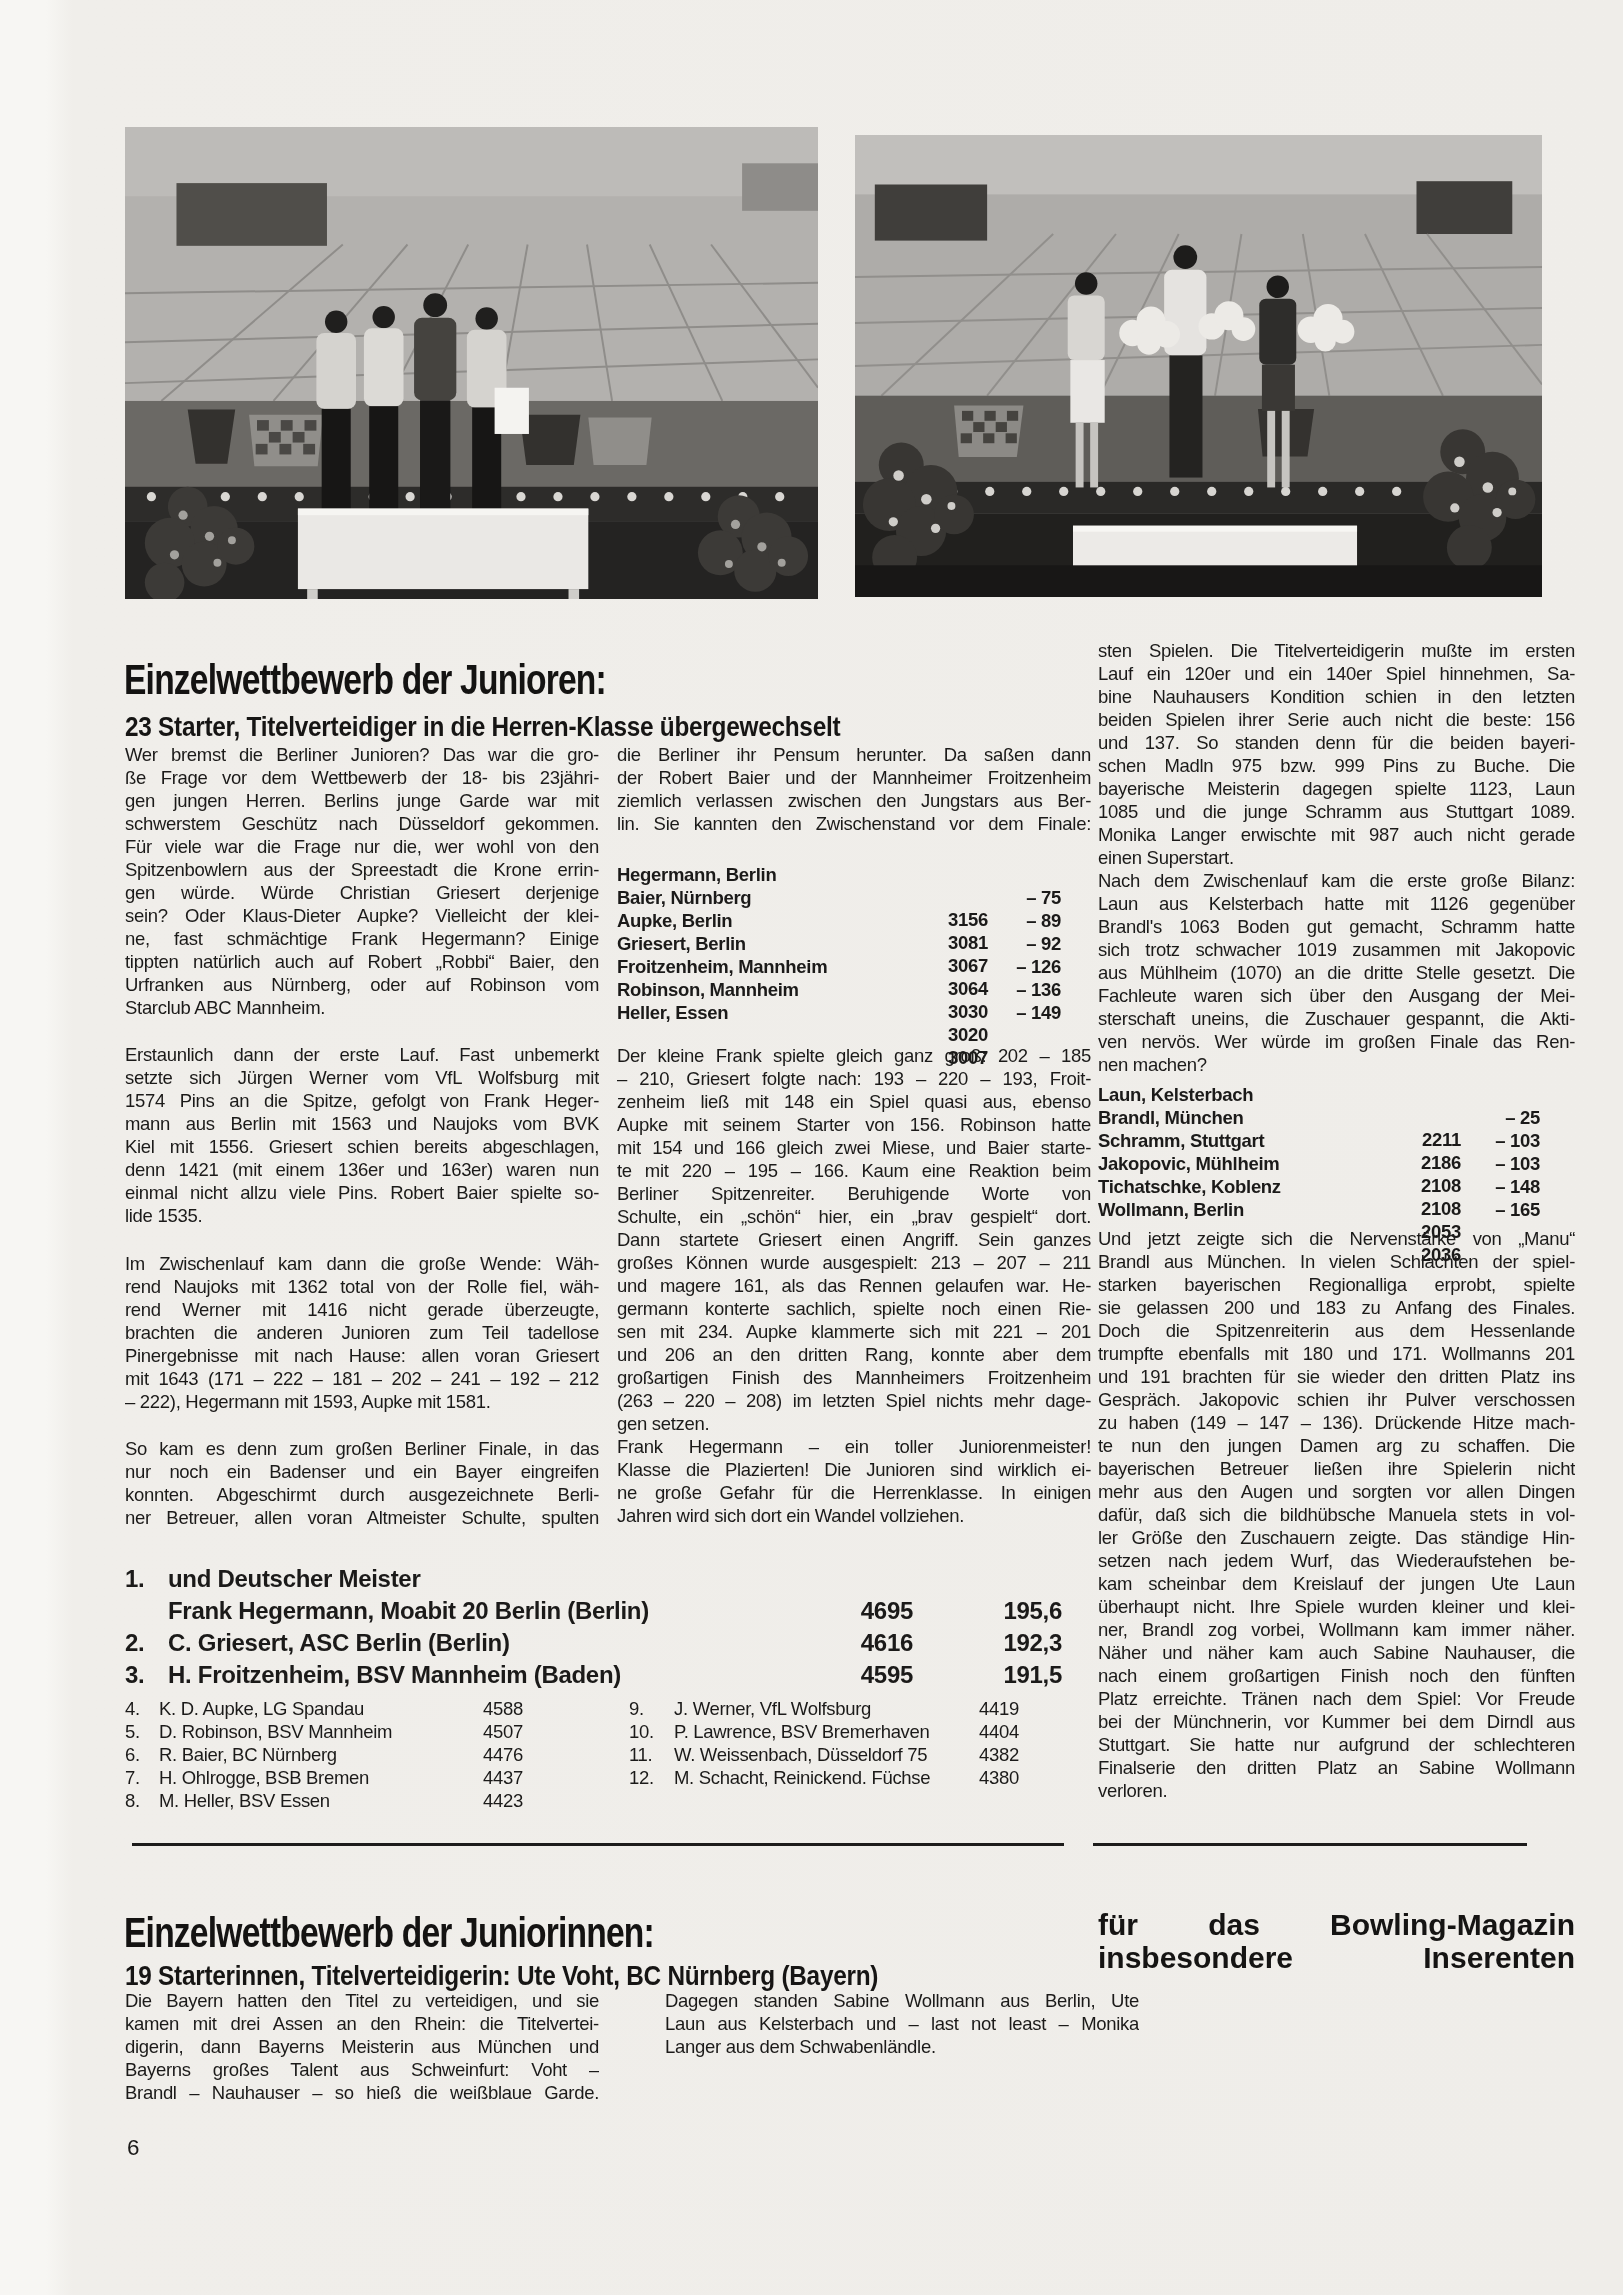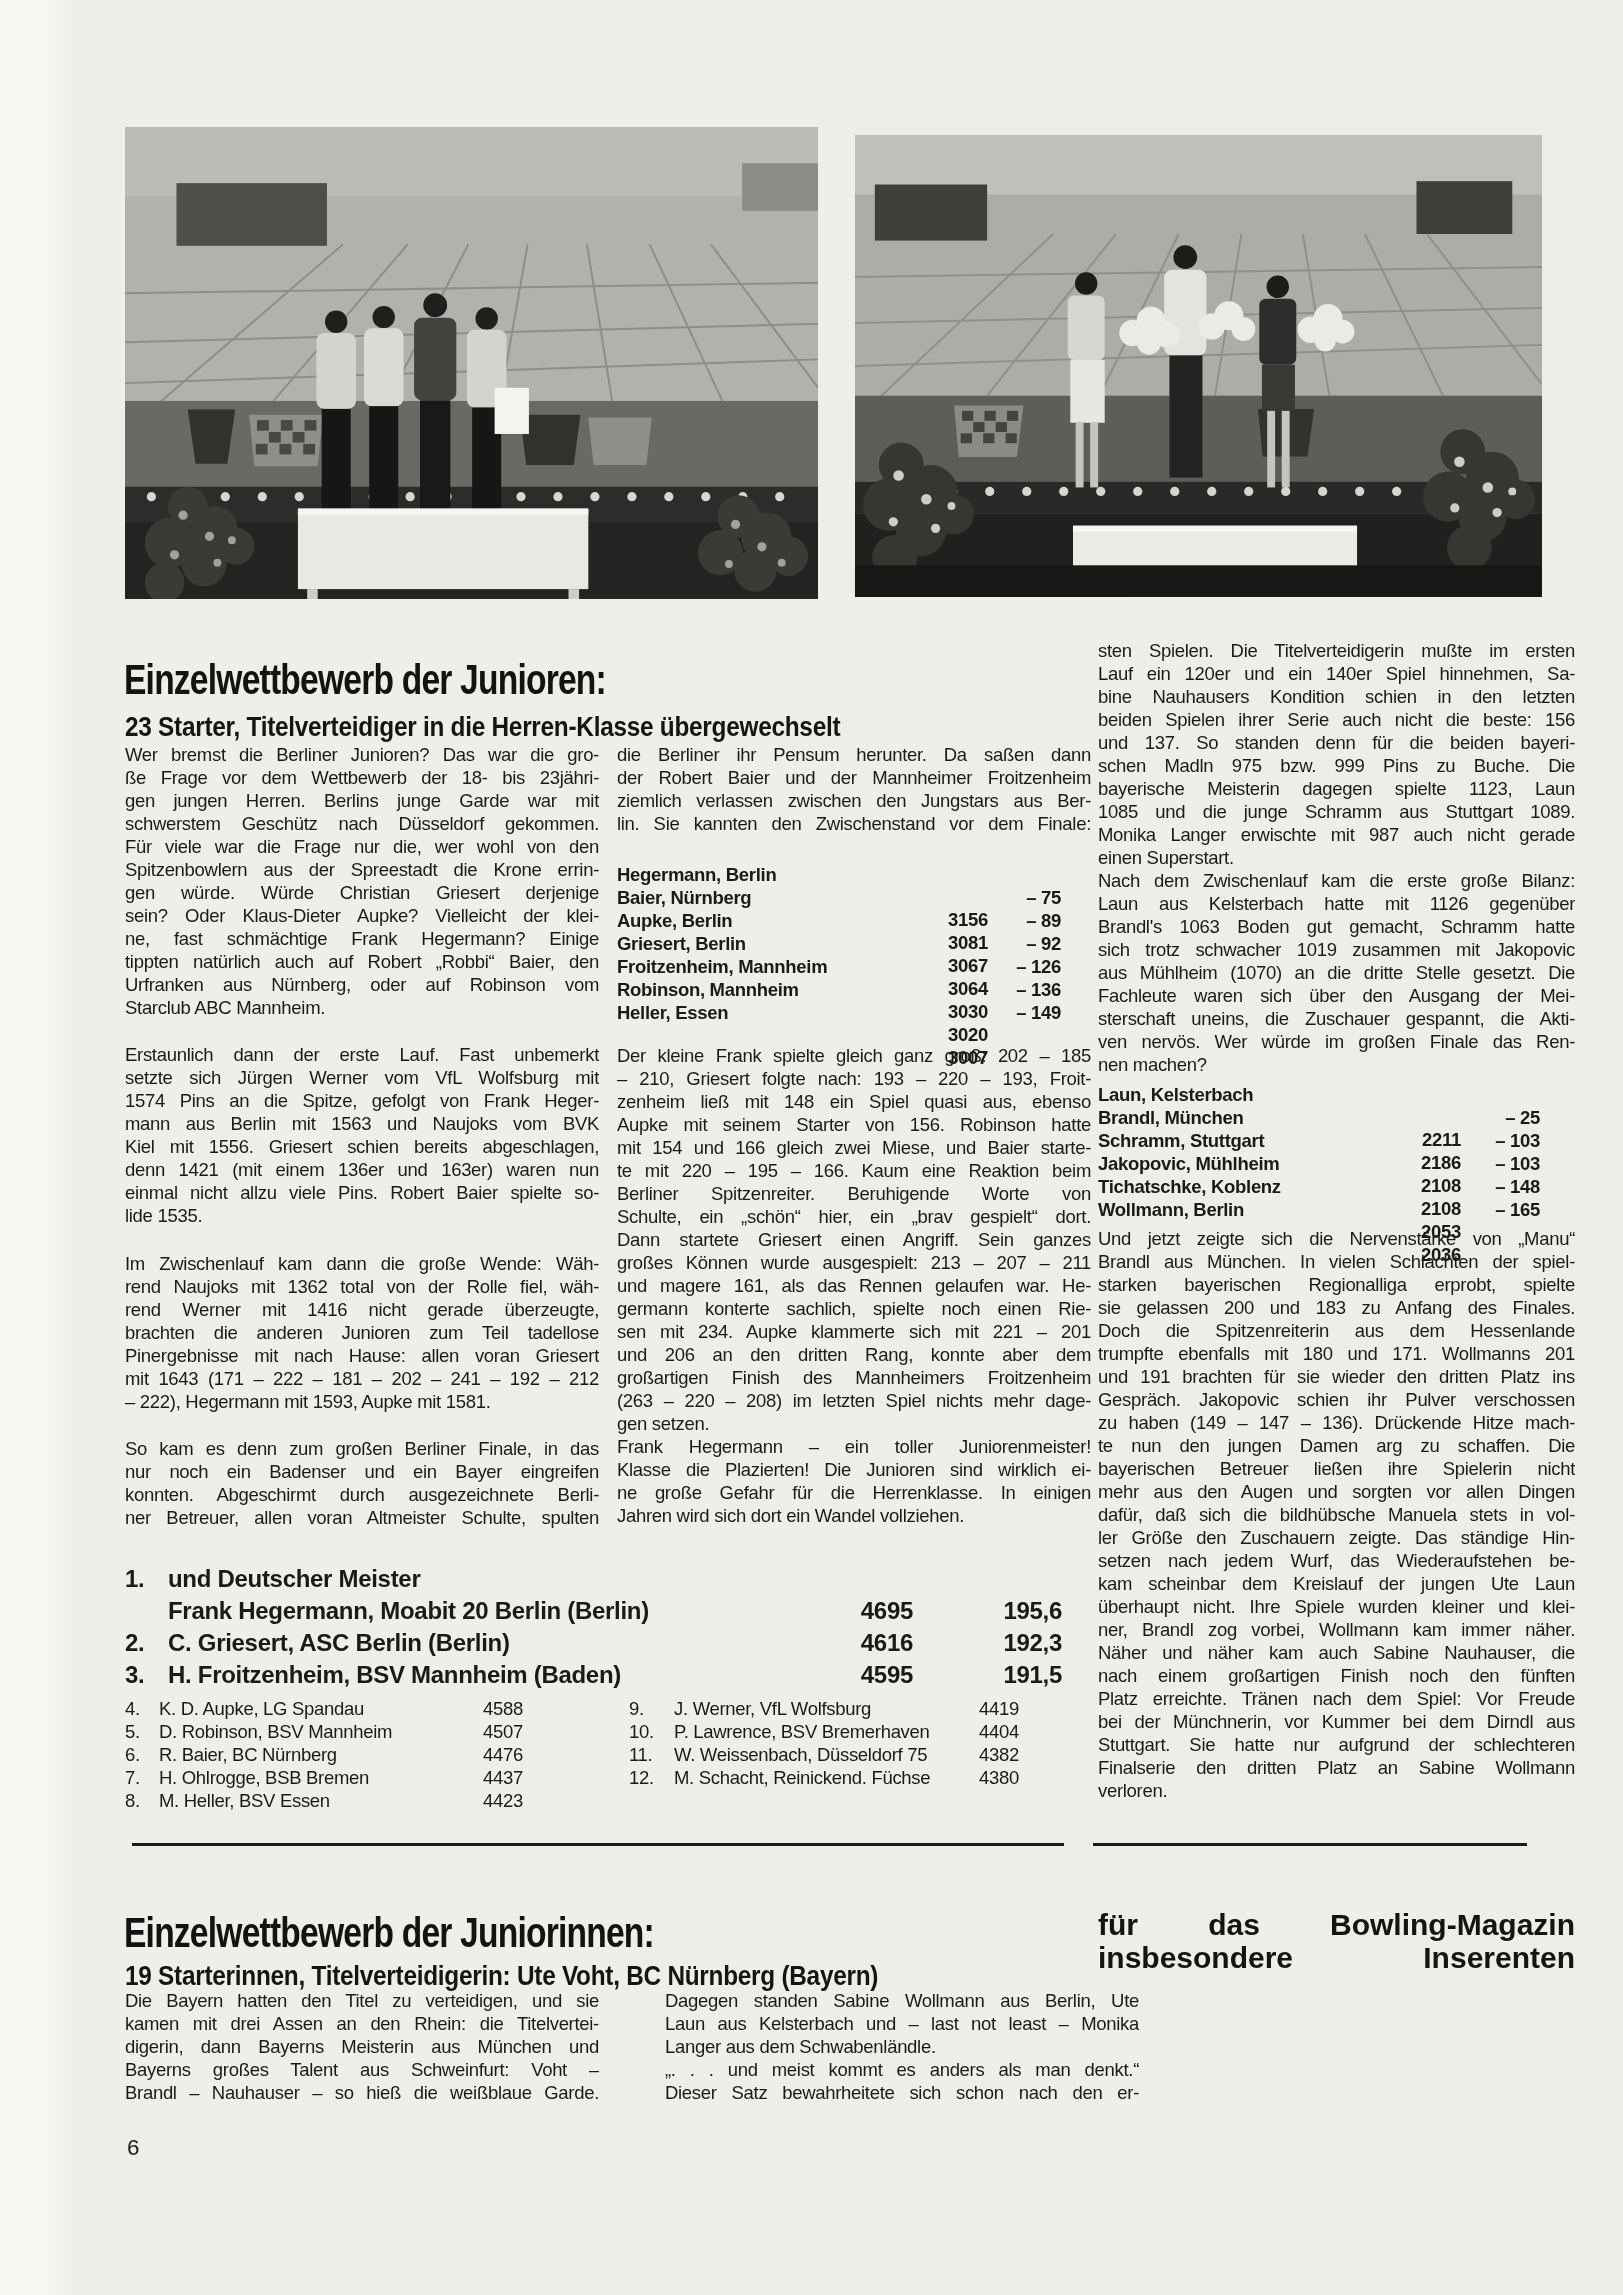--- a/index.html
+++ b/index.html
@@ -600,24 +600,20 @@
         <div class="line">Bayerns großes Talent aus Schweinfurt: Voht –</div>
         <div class="line end">Brandl – Nauhauser – so hieß die weißblaue Garde.</div>
       </div>
     </div>
   <div class="col jc2">
       <div class="para">
         <div class="line">Dagegen standen Sabine Wollmann aus Berlin, Ute</div>
         <div class="line">Laun aus Kelsterbach und – last not least – Monika</div>
         <div class="line end">Langer aus dem Schwabenländle.</div>
       </div>
-      <div class="para cont">
-        <div class="line">„. . . und meist kommt es anders als man denkt.“</div>
-        <div class="line end">Dieser Satz bewahrheitete sich schon nach den er-</div>
-      </div>
     </div>
 
   <div class="ad">
       <div class="para cont">
         <div class="line end">für das Bowling-Magazin</div>
         <div class="line">insbesondere Inserenten</div>
       </div>
     </div>
 
   <div class="pagenum">6</div>

